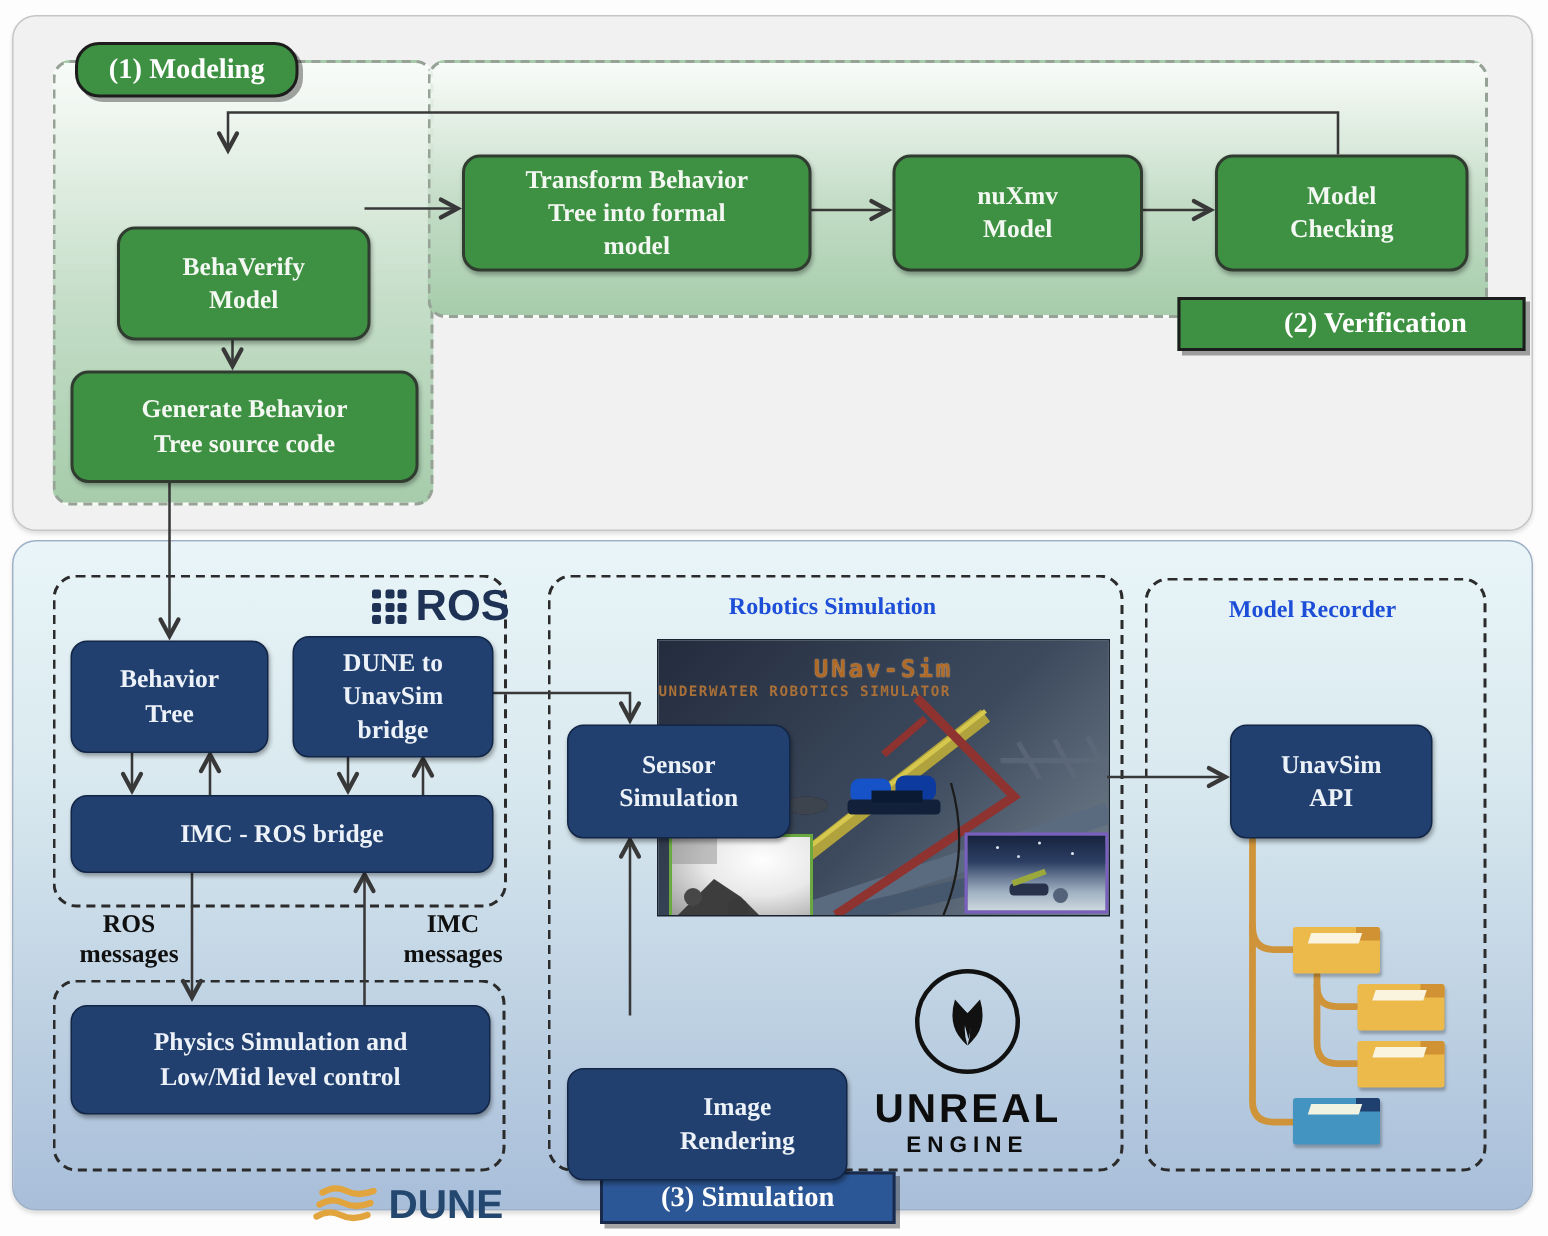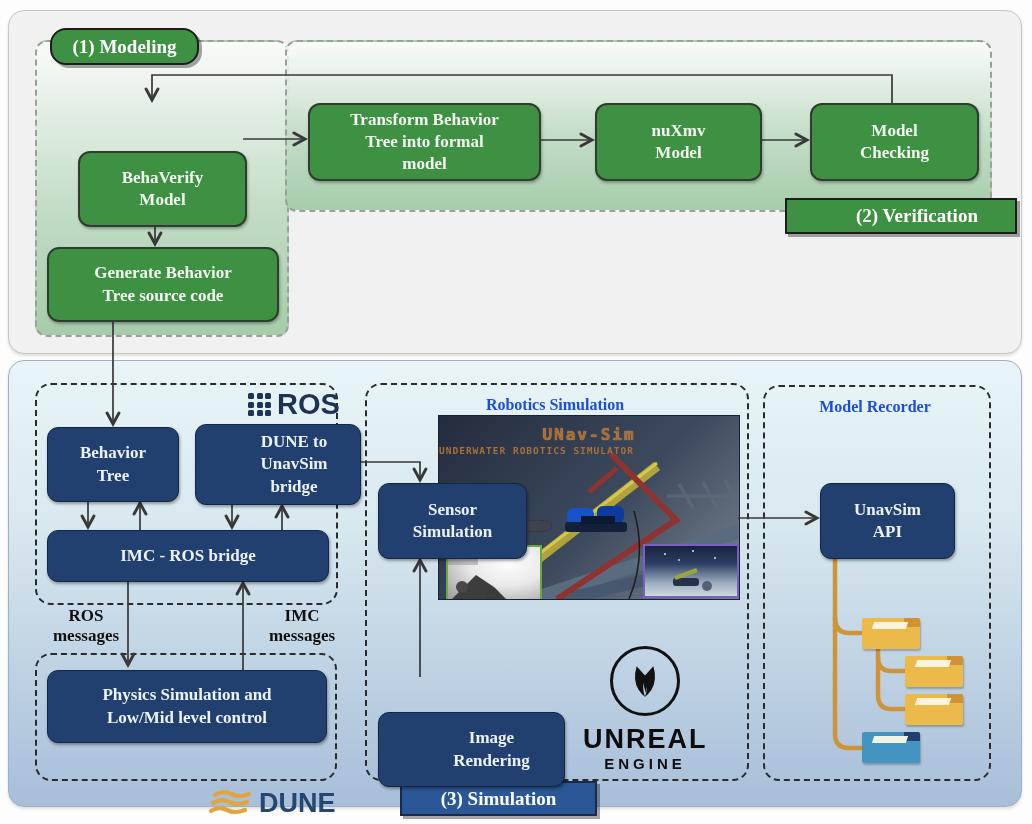--- a/index.html
+++ b/index.html
@@ -43,21 +43,21 @@
   .dunelogo{display:flex;align-items:center;gap:5px;color:#24476f;
            font-family:"Liberation Sans","DejaVu Sans",sans-serif;font-size:27px;font-weight:600;}
   
   .unreal-circle{width:64px;height:64px;border:3px solid #111;border-radius:50%;
            display:flex;align-items:center;justify-content:center;background:transparent;}
   .unreal-word{font-family:"Liberation Sans","DejaVu Sans",sans-serif;font-weight:bold;
            font-size:27px;letter-spacing:2px;color:#0d0d0d;text-align:center;}
   .engine-word{font-family:"Liberation Sans","DejaVu Sans",sans-serif;font-weight:bold;
            font-size:15px;letter-spacing:4px;color:#0d0d0d;text-align:center;}
   
-  .shot{left:438px;top:415px;width:300px;height:183px;border:1px solid #1a2230;
+  .shot{left:438px;top:426px;width:300px;height:183px;border:1px solid #1a2230;
         background:linear-gradient(135deg,#232c3d 0%,#3d4a5e 55%,#76848f 100%);overflow:hidden;}
   .shot-title{width:100%;top:9px;text-align:center;color:#b06a28;
         font-family:"DejaVu Sans Mono","Liberation Mono",monospace;font-weight:bold;
         font-size:16px;letter-spacing:2px;text-shadow:0 0 1px #e8c79a;}
   .shot-sub{width:100%;top:29px;color:#a97038;
         font-family:"DejaVu Sans Mono","Liberation Mono",monospace;font-weight:bold;
         font-size:9.5px;letter-spacing:1px;}
   .inset-depth{left:7px;top:129px;width:92px;height:52px;border:2.5px solid #6aa93f;
         background:radial-gradient(ellipse at 65% 30%,#fefefe 0%,#e9e9e9 45%,#9a9a9a 100%);}
   .inset-sonar{left:204px;top:128px;width:92px;height:50px;border:2.5px solid #7a5fc0;
@@ -196,21 +196,21 @@
 Checking</div>
   <div class="abs gbox" style="left:47px;top:247px;width:228px;height:71px;">Generate Behavior
 Tree source code</div>
 
   <div class="abs glabel" style="left:50px;top:28px;width:145px;height:33px;border-radius:16px;">(1) Modeling</div>
   <div class="abs glabel" style="left:785px;top:198px;width:196px;height:32px;padding-left:32px;">(2) Verification</div>
   <div class="abs blabel" style="left:400px;top:781px;width:193px;height:31px;">(3) Simulation</div>
 
   <div class="abs nbox" style="left:47px;top:427px;width:130px;height:73px;">Behavior
 Tree</div>
-  <div class="abs nbox" style="left:195px;top:424px;width:132px;height:79px;padding-left:32px;">DUNE to
+  <div class="abs nbox" style="left:195px;top:424px;width:132px;height:79px;">DUNE to
 UnavSim
 bridge</div>
   <div class="abs nbox" style="left:47px;top:530px;width:280px;height:50px;">IMC - ROS bridge</div>
   <div class="abs nbox" style="left:47px;top:670px;width:278px;height:71px;">Physics Simulation and
 Low/Mid level control</div>
   <div class="abs nbox" style="left:378px;top:483px;width:147px;height:74px;">Sensor
 Simulation</div>
   <div class="abs nbox" style="left:378px;top:712px;width:145px;height:73px;padding-left:40px;">Image
 Rendering</div>
   <div class="abs nbox" style="left:820px;top:483px;width:133px;height:74px;">UnavSim

